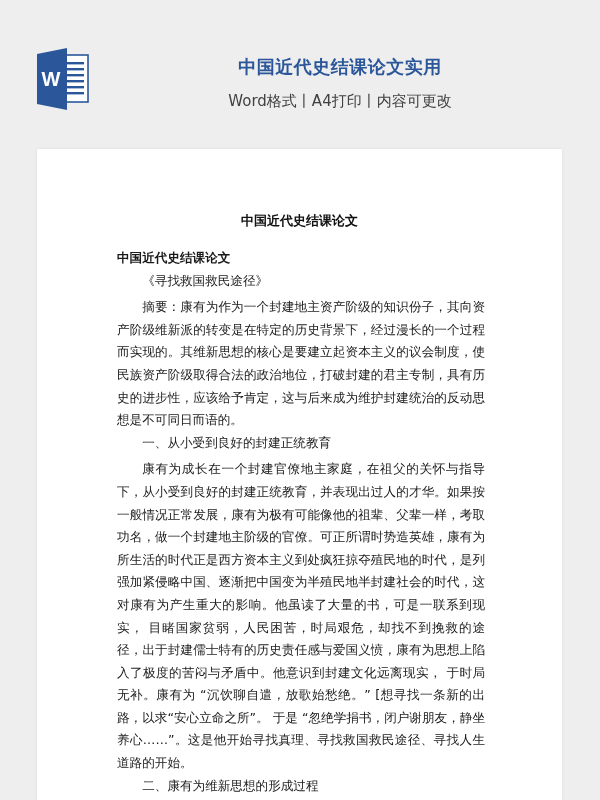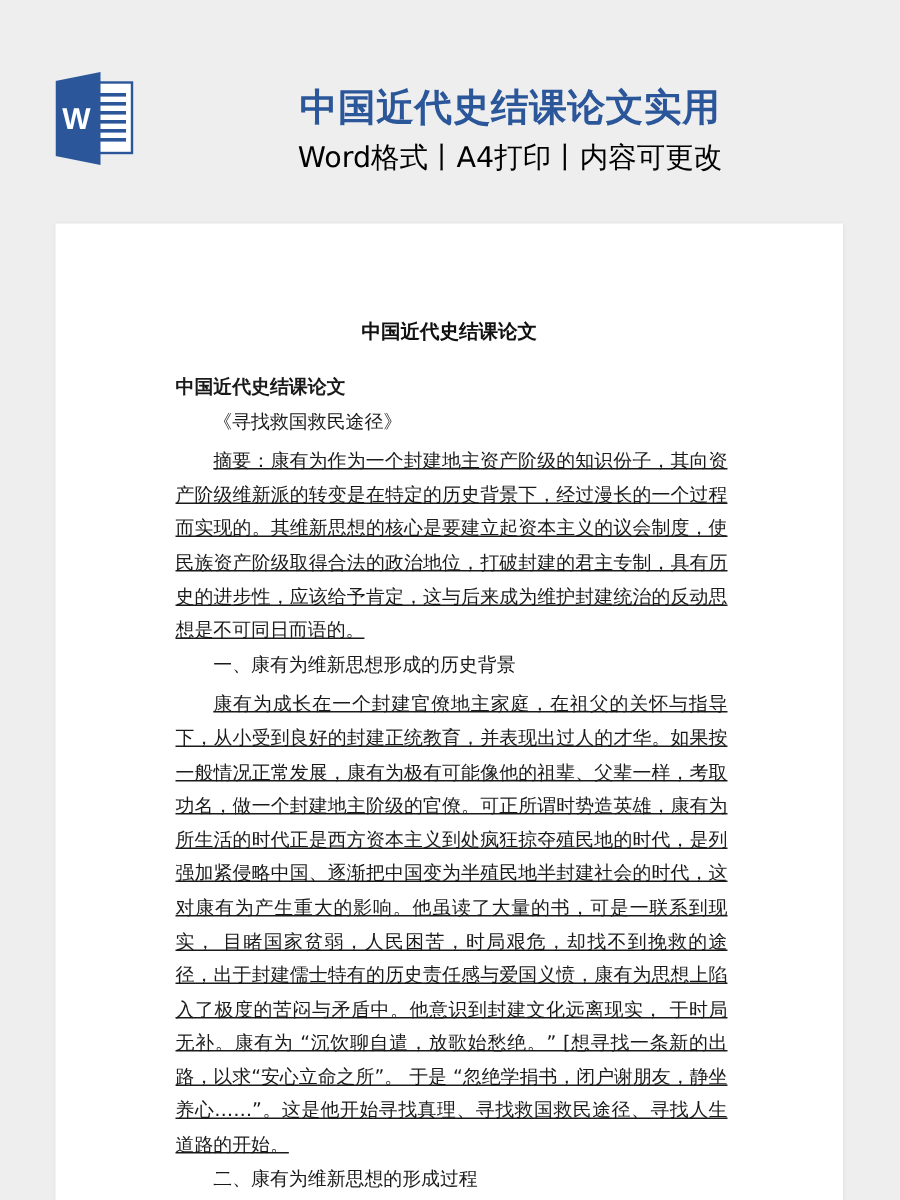--- a/index.html
+++ b/index.html
@@ -6,43 +6,43 @@
   body {
     width: 600px; height: 800px; overflow: hidden;
     background: #eeeeee;
     font-family: "DejaVu Sans", "Liberation Sans", sans-serif;
     position: relative;
   }
   .header { position: absolute; left: 0; top: 0; width: 600px; height: 149px; }
   .word-logo { position: absolute; left: 37px; top: 48px; width: 54px; height: 62px; }
   .title {
     position: absolute; left: 150px; width: 380px; top: 55px;
-    text-align: center; color: #2b579a; font-size: 25px; font-weight: bold;
+    text-align: center; color: #2b579a; font-size: 18px; font-weight: bold;
     letter-spacing: 0.5px; white-space: nowrap;
   }
   .subtitle {
     position: absolute; left: 150px; width: 380px; top: 92px;
-    text-align: center; color: #000000; font-size: 19px; white-space: nowrap;
+    text-align: center; color: #404040; font-size: 15px; white-space: nowrap;
   }
   .paper {
     position: absolute; left: 37px; top: 149px; width: 525px; height: 660px;
     background: #ffffff; box-shadow: 0 0 3px rgba(0,0,0,0.08);
   }
   .doc-title {
     position: absolute; left: 0; width: 525px; top: 63px;
     text-align: center; font-size: 13px; font-weight: bold; color: #111;
   }
   .body-text {
     position: absolute; left: 80px; top: 98px; width: 368px;
     font-size: 12.6px; color: #1a1a1a; line-height: 22.6px;
   }
   .p { margin: 0; text-align: justify; }
   .indent { text-indent: 2em; }
   .bold { font-weight: bold; }
-  .gap { margin-top: 4px; text-decoration: underline; }
+  .gap { margin-top: 4px; }
 </style>
 </head>
 <body>
 
 <div class="header">
   <div class="word-logo">
     <svg width="54" height="62" viewBox="0 0 54 62">
       <rect x="22" y="7" width="29" height="47" fill="#ffffff" stroke="#2b579a" stroke-width="1.6"></rect>
       <rect x="27" y="14" width="20" height="2.4" fill="#2b579a"></rect>
       <rect x="27" y="20" width="20" height="2.4" fill="#2b579a"></rect>
@@ -57,18 +57,18 @@
   <div class="title">中国近代史结课论文实用</div>
   <div class="subtitle">Word格式丨A4打印丨内容可更改</div>
 </div>
 
 <div class="paper">
   <div class="doc-title">中国近代史结课论文</div>
   <div class="body-text">
     <p class="p bold">中国近代史结课论文</p>
     <p class="p indent">《寻找救国救民途径》</p>
     <p class="p indent gap">摘要：康有为作为一个封建地主资产阶级的知识份子，其向资产阶级维新派的转变是在特定的历史背景下，经过漫长的一个过程而实现的。其维新思想的核心是要建立起资本主义的议会制度，使民族资产阶级取得合法的政治地位，打破封建的君主专制，具有历史的进步性，应该给予肯定，这与后来成为维护封建统治的反动思想是不可同日而语的。</p>
-    <p class="p indent">一、康有为维新思想形成的历史背景</p>
+    <p class="p indent">一、从小受到良好的封建正统教育</p>
     <p class="p indent gap">康有为成长在一个封建官僚地主家庭，在祖父的关怀与指导下，从小受到良好的封建正统教育，并表现出过人的才华。如果按一般情况正常发展，康有为极有可能像他的祖辈、父辈一样，考取功名，做一个封建地主阶级的官僚。可正所谓时势造英雄，康有为所生活的时代正是西方资本主义到处疯狂掠夺殖民地的时代，是列强加紧侵略中国、逐渐把中国变为半殖民地半封建社会的时代，这对康有为产生重大的影响。他虽读了大量的书，可是一联系到现实，  目睹国家贫弱，人民困苦，时局艰危，却找不到挽救的途径，出于封建儒士特有的历史责任感与爱国义愤，康有为思想上陷入了极度的苦闷与矛盾中。他意识到封建文化远离现实，  于时局无补。康有为  “沉饮聊自遣，放歌始愁绝。” [想寻找一条新的出路，以求“安心立命之所”。 于是  “忽绝学捐书，闭户谢朋友，静坐养心……”。这是他开始寻找真理、寻找救国救民途径、寻找人生道路的开始。</p>
     <p class="p indent">二、康有为维新思想的形成过程</p>
 
   </div>
 </div>
 
 </body></html>

